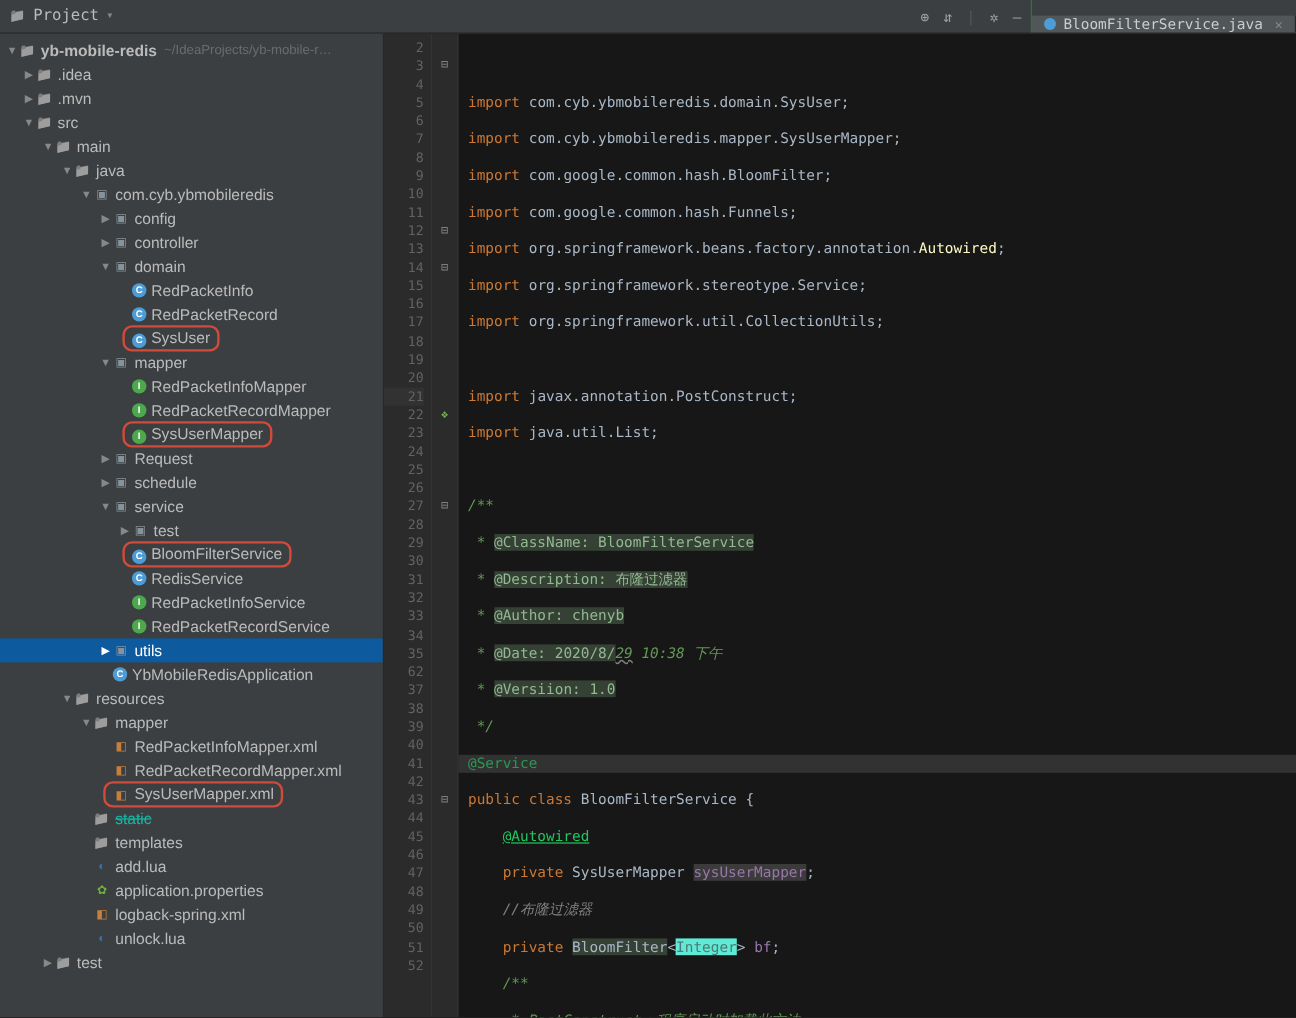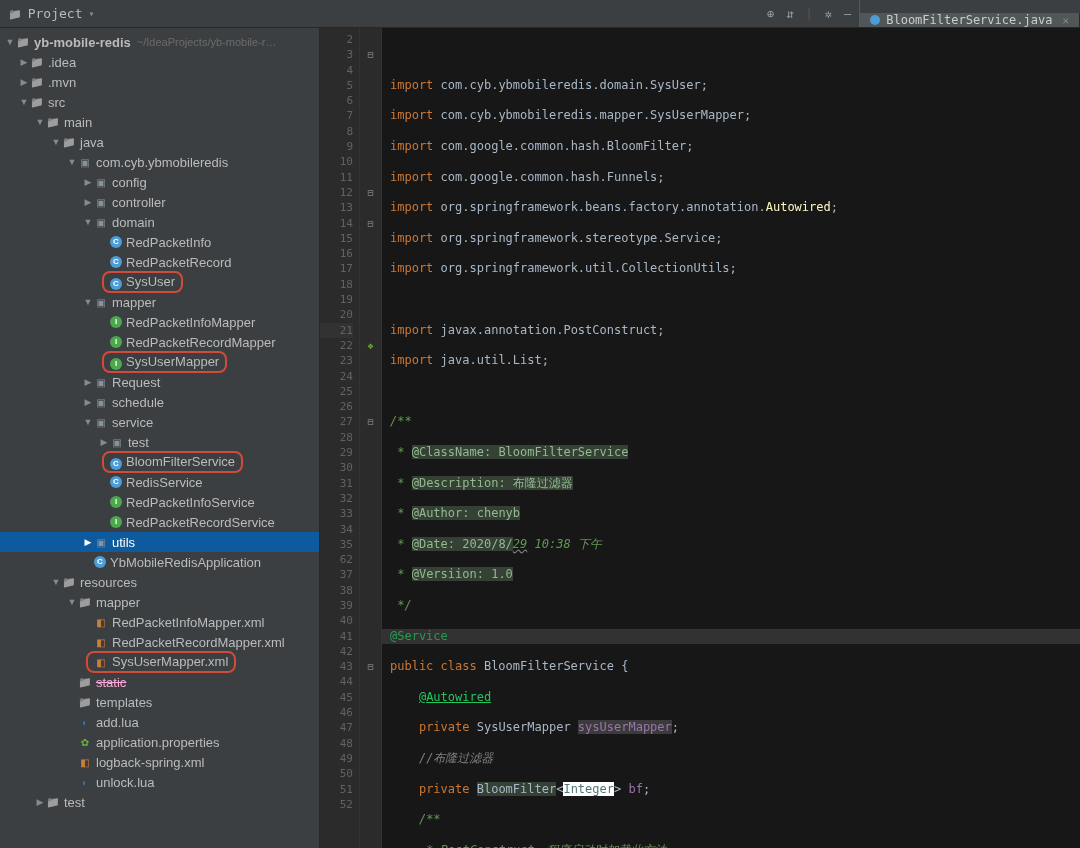--- a/index.html
+++ b/index.html
@@ -372,21 +372,21 @@
           <span class="ico xml"></span>
           <span class="lbl">RedPacketRecordMapper.xml</span>
         </div>
       <div class="row">
           <span class="ind" style="width:90px"></span>
           <span class="red-box"><span class="ico xml"></span><span class="lbl">SysUserMapper.xml</span></span>
         </div>
       <div class="row">
           <span class="ind" style="width:78px"></span>
           <span class="ico folder"></span>
-          <span class="lbl" style="text-decoration:line-through;color:#f9a8d4">static</span>
+          <span class="lbl" style="text-decoration:line-through;color:#14b8a6">static</span>
         </div>
       <div class="row">
           <span class="ind" style="width:78px"></span>
           <span class="ico folder"></span>
           <span class="lbl">templates</span>
         </div>
       <div class="row">
           <span class="ind" style="width:78px"></span>
           <span class="ico lua"></span>
           <span class="lbl">add.lua</span>
@@ -540,21 +540,21 @@
 <div class="ln"><span class="jdoc"> * </span><span class="jtag-bg">@Description: 布隆过滤器</span></div>
 <div class="ln"><span class="jdoc"> * </span><span class="jtag-bg">@Author: chenyb</span></div>
 <div class="ln"><span class="jdoc"> * </span><span class="jtag-bg">@Date: 2020/8/</span><span class="jdoc" style="text-decoration:underline wavy #808080">29</span><span class="jdoc"> 10:38 下午</span></div>
 <div class="ln"><span class="jdoc"> * </span><span class="jtag-bg">@Versiion: 1.0</span></div>
 <div class="ln"><span class="jdoc"> */</span></div>
 <div class="ln hl-line"><span class="ann" style="opacity:.7">@Service</span></div>
 <div class="ln"><span class="kw">public class </span><span class="cls">BloomFilterService</span> {</div>
 <div class="ln">    <span class="ann" style="text-decoration:underline">@Autowired</span></div>
 <div class="ln">    <span class="kw">private </span><span class="type">SysUserMapper </span><span class="field" style="background:#3b3b3b">sysUserMapper</span>;</div>
 <div class="ln">    <span class="cmt">//布隆过滤器</span></div>
-<div class="ln">    <span class="kw">private </span><span class="type" style="background:#344134">BloomFilter</span>&lt;<span class="gen" style="background:#ffffff">Integer</span>&gt; <span class="field">bf</span>;</div>
+<div class="ln">    <span class="kw">private </span><span class="type" style="background:#344134">BloomFilter</span>&lt;<span class="gen" style="background:#5eead4">Integer</span>&gt; <span class="field">bf</span>;</div>
 <div class="ln">    <span class="jdoc">/**</span></div>
 <div class="ln">    <span class="jdoc"> * PostConstruct：程序启动时加载此方法</span></div>
 
 
 
 
 
 
 
 

